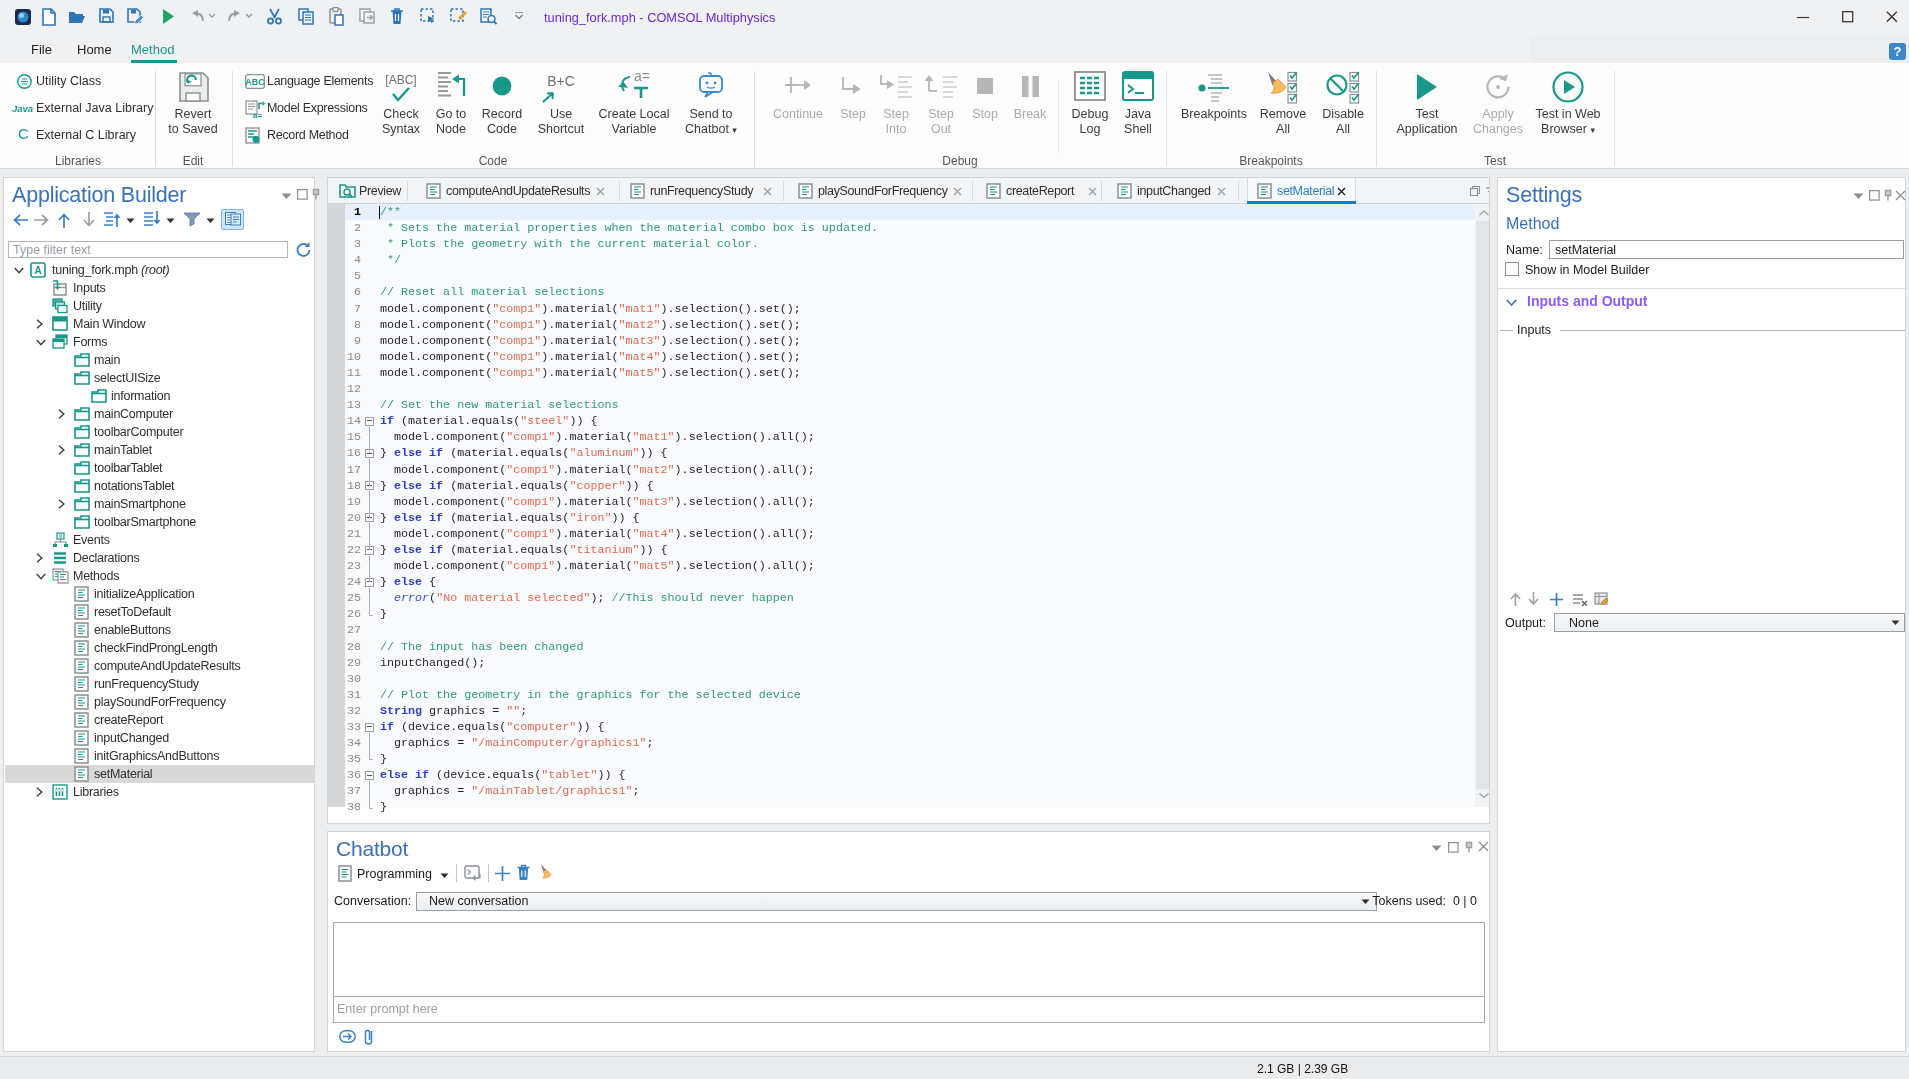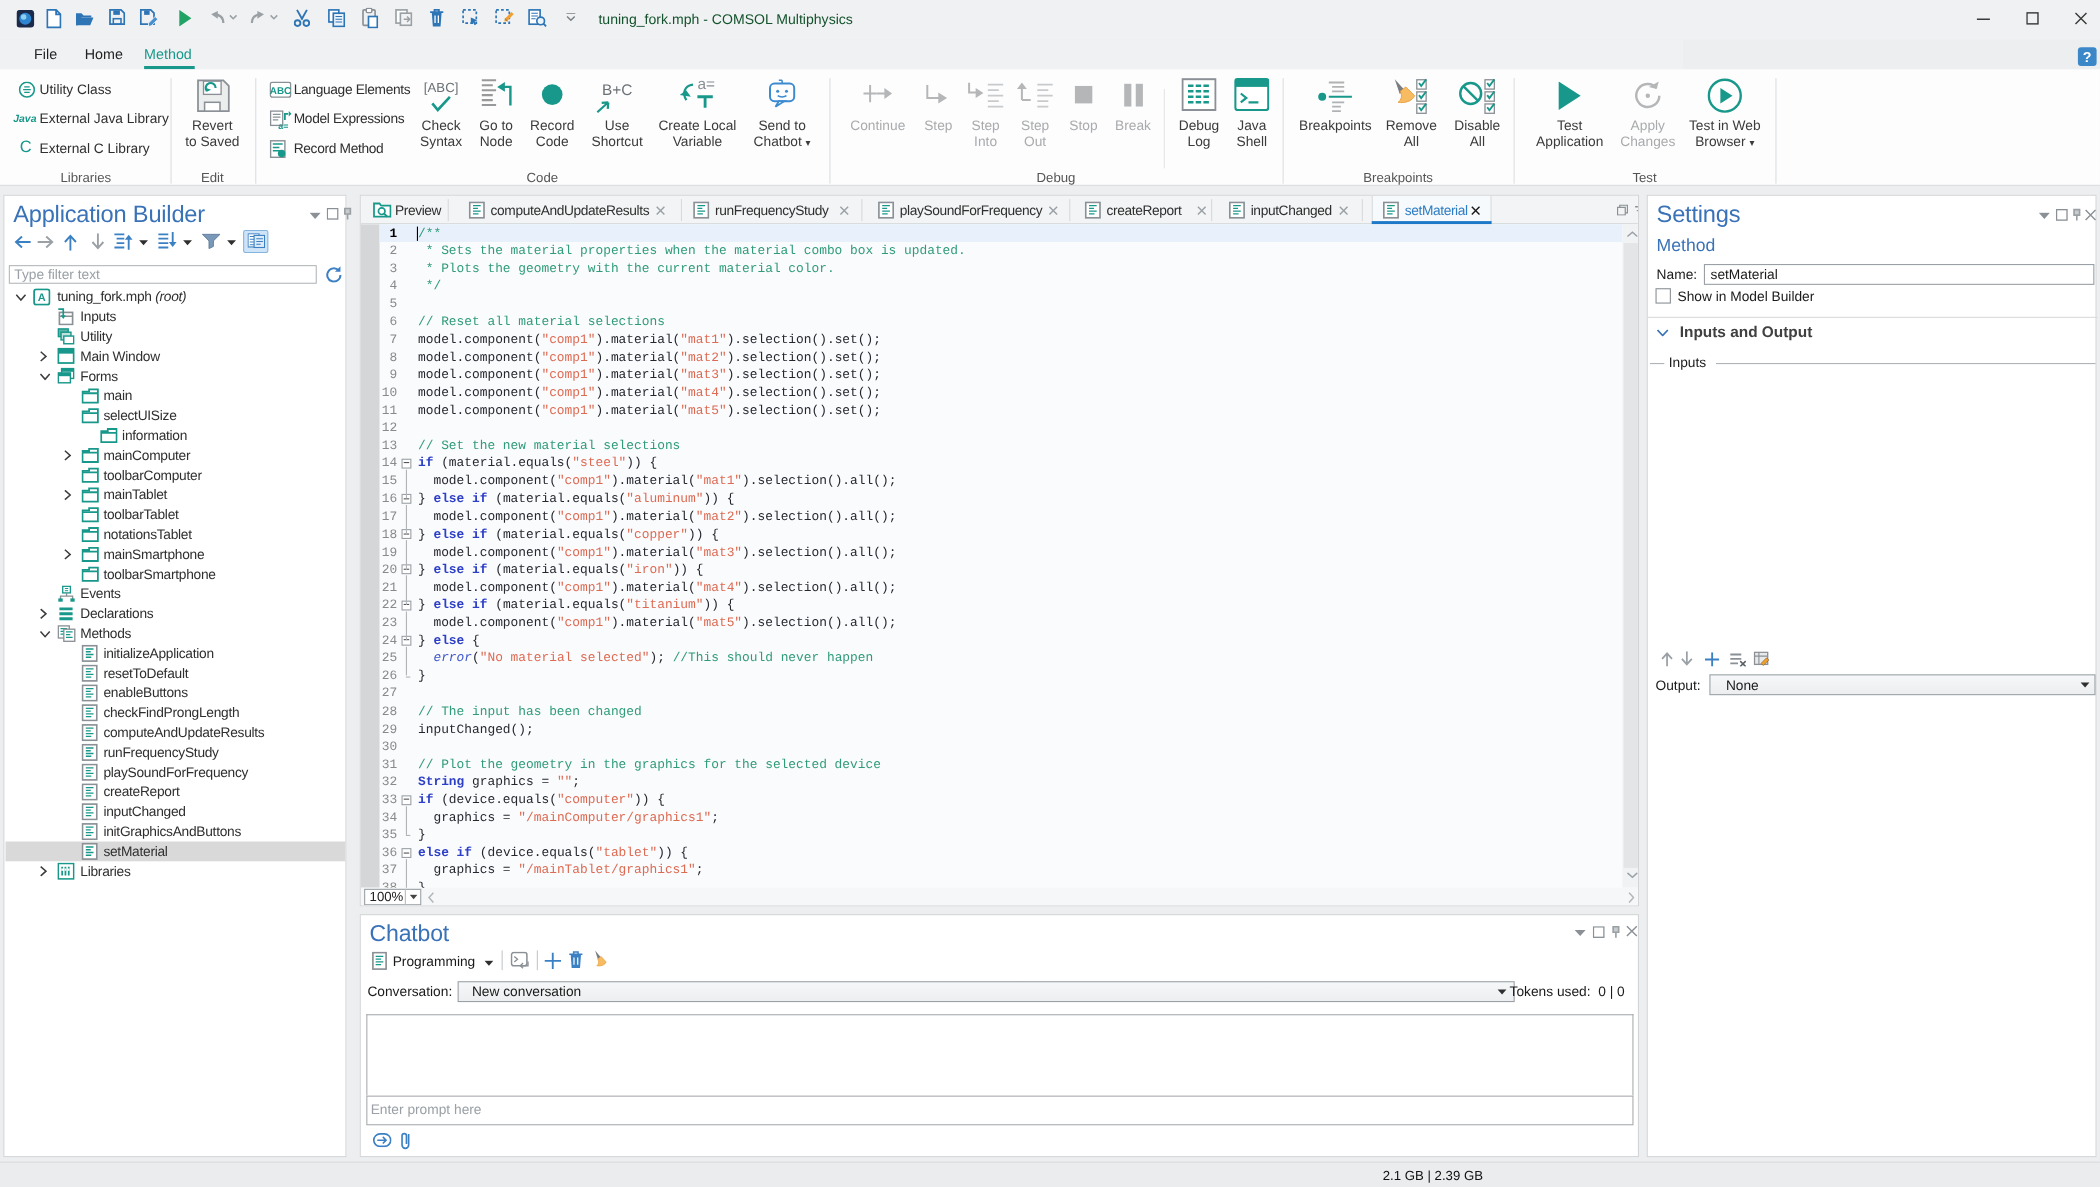--- a/index.html
+++ b/index.html
@@ -101,21 +101,21 @@
     </svg>
   <svg class="abs" style="left:480px;top:8px;" width="17" height="17" viewBox="0 0 17 17">
       <rect x="1" y="1" width="10" height="13" fill="#fff" stroke="#2e75b6" stroke-width="1.5"></rect>
       <path d="M3 4h6M3 6.5h6M3 9h4" stroke="#2e75b6" stroke-width="1"></path>
       <circle cx="11.5" cy="11" r="3.5" fill="#eaf4fb" stroke="#2e75b6" stroke-width="1.5"></circle>
       <path d="M14 13.5L16.5 16" stroke="#2e75b6" stroke-width="1.8"></path>
     </svg>
   <svg class="abs" style="left:514px;top:12px;" width="10" height="8">
       <path d="M1 0h8M1.5 3l3.5 3.5L8.5 3" fill="none" stroke="#7a8084" stroke-width="1.3"></path>
     </svg>
-  <div class="abs" style="left:544px;top:10px;font-size:12.8px;color:#14532d;">tuning_fork.mph - COMSOL Multiphysics</div>
+  <div class="abs" style="left:544px;top:10px;font-size:12.8px;color:#6d28d9;">tuning_fork.mph - COMSOL Multiphysics</div>
   <svg class="abs" style="left:1797px;top:16px;" width="13" height="3">
       <path d="M0 1.5h12" stroke="#3a3a3a" stroke-width="1.2"></path>
     </svg>
   <svg class="abs" style="left:1842px;top:11px;" width="12" height="12">
       <rect x="0.7" y="0.7" width="10" height="10" fill="none" stroke="#3a3a3a" stroke-width="1.3"></rect>
     </svg>
   <svg class="abs" style="left:1886px;top:11px;" width="12" height="12">
       <path d="M0.8 0.8l10 10M10.8 0.8l-10 10" stroke="#3a3a3a" stroke-width="1.3"></path>
     </svg>
 </div>
@@ -727,34 +727,20 @@
   <div class="abs" style="left:51px;top:28px;width:1.3px;height:13px;background:#000;"></div>
   <pre class="mono abs" style="left:52px;top:26px;font-size:11.7px;line-height:16.1px;color:#26262e;"><span style="color:#2f9b78;">/**</span><br><span style="color:#2f9b78;"> * Sets the material properties when the material combo box is updated.</span><br><span style="color:#2f9b78;"> * Plots the geometry with the current material color.</span><br><span style="color:#2f9b78;"> */</span><br><br><span style="color:#2f9b78;">// Reset all material selections</span><br>model.component(<span style="color:#dd6a52;">"comp1"</span>).material(<span style="color:#dd6a52;">"mat1"</span>).selection().set();<br>model.component(<span style="color:#dd6a52;">"comp1"</span>).material(<span style="color:#dd6a52;">"mat2"</span>).selection().set();<br>model.component(<span style="color:#dd6a52;">"comp1"</span>).material(<span style="color:#dd6a52;">"mat3"</span>).selection().set();<br>model.component(<span style="color:#dd6a52;">"comp1"</span>).material(<span style="color:#dd6a52;">"mat4"</span>).selection().set();<br>model.component(<span style="color:#dd6a52;">"comp1"</span>).material(<span style="color:#dd6a52;">"mat5"</span>).selection().set();<br><br><span style="color:#2f9b78;">// Set the new material selections</span><br><b style="color:#2d3fc7;">if</b> (material.equals(<span style="color:#dd6a52;">"steel"</span>)) {<br>  model.component(<span style="color:#dd6a52;">"comp1"</span>).material(<span style="color:#dd6a52;">"mat1"</span>).selection().all();<br>} <b style="color:#2d3fc7;">else</b> <b style="color:#2d3fc7;">if</b> (material.equals(<span style="color:#dd6a52;">"aluminum"</span>)) {<br>  model.component(<span style="color:#dd6a52;">"comp1"</span>).material(<span style="color:#dd6a52;">"mat2"</span>).selection().all();<br>} <b style="color:#2d3fc7;">else</b> <b style="color:#2d3fc7;">if</b> (material.equals(<span style="color:#dd6a52;">"copper"</span>)) {<br>  model.component(<span style="color:#dd6a52;">"comp1"</span>).material(<span style="color:#dd6a52;">"mat3"</span>).selection().all();<br>} <b style="color:#2d3fc7;">else</b> <b style="color:#2d3fc7;">if</b> (material.equals(<span style="color:#dd6a52;">"iron"</span>)) {<br>  model.component(<span style="color:#dd6a52;">"comp1"</span>).material(<span style="color:#dd6a52;">"mat4"</span>).selection().all();<br>} <b style="color:#2d3fc7;">else</b> <b style="color:#2d3fc7;">if</b> (material.equals(<span style="color:#dd6a52;">"titanium"</span>)) {<br>  model.component(<span style="color:#dd6a52;">"comp1"</span>).material(<span style="color:#dd6a52;">"mat5"</span>).selection().all();<br>} <b style="color:#2d3fc7;">else</b> {<br>  <i style="color:#3c55c8;">error</i>(<span style="color:#dd6a52;">"No material selected"</span>); <span style="color:#2f9b78;">//This should never happen</span><br>}<br><br><span style="color:#2f9b78;">// The input has been changed</span><br>inputChanged();<br><br><span style="color:#2f9b78;">// Plot the geometry in the graphics for the selected device</span><br><b style="color:#2d3fc7;">String</b> graphics = <span style="color:#dd6a52;">""</span>;<br><b style="color:#2d3fc7;">if</b> (device.equals(<span style="color:#dd6a52;">"computer"</span>)) {<br>  graphics = <span style="color:#dd6a52;">"/mainComputer/graphics1"</span>;<br>}<br><b style="color:#2d3fc7;">else</b> <b style="color:#2d3fc7;">if</b> (device.equals(<span style="color:#dd6a52;">"tablet"</span>)) {<br>  graphics = <span style="color:#dd6a52;">"/mainTablet/graphics1"</span>;<br>}</pre>
   <div class="abs" style="left:1147px;top:26px;width:17px;height:603px;background:#f1f2f3;"></div>
   <svg class="abs" style="left:1151px;top:32px;" width="10" height="6">
       <path d="M0.5 5l4.5-4 4.5 4" fill="none" stroke="#9aa0a5" stroke-width="1.3"></path>
     </svg>
   <div class="abs" style="left:1148px;top:43px;width:15px;height:568px;background:#e3e5e7;"></div>
   <svg class="abs" style="left:1151px;top:615px;" width="10" height="6">
       <path d="M0.5 0.5L5 4.5 9.5 0.5" fill="none" stroke="#9aa0a5" stroke-width="1.3"></path>
     </svg>
-  <div class="abs" style="left:0;top:629px;width:1161px;height:18px;background:#f6f7f8;">
-    <div class="abs" style="left:3px;top:1px;width:52px;height:15px;background:#fff;border:1px solid #9aa0a5;"></div>
-    <div class="abs" style="left:8px;top:1px;font-size:12px;color:#222;">100%</div>
-    <div class="abs" style="left:40px;top:1px;width:1px;height:15px;background:#b9bcbf;"></div>
-    <svg class="abs" style="left:44px;top:6px;" width="8" height="6">
-        <path d="M0.5 0.5l3.5 4 3.5-4z" fill="#444"></path>
-      </svg>
-    <svg class="abs" style="left:61px;top:4px;" width="6" height="10">
-        <path d="M5 0.5L1 5l4 4.5" fill="none" stroke="#b4b8bb" stroke-width="1.4"></path>
-      </svg>
-    <svg class="abs" style="left:1152px;top:4px;" width="6" height="10">
-        <path d="M1 0.5L5 5l-4 4.5" fill="none" stroke="#b4b8bb" stroke-width="1.4"></path>
-      </svg>
-  </div>
 </div>
 <div class="abs panel" id="chatpanel" style="left:327px;top:831px;width:1163px;height:221px;">
   <div class="ptitle" style="left:8px;top:5px;font-size:21px;">Chatbot</div>
   <svg class="abs" style="left:1103px;top:13px;" width="11" height="7">
       <path d="M0.5 0.5l5 5.5 5-5.5z" fill="#8a9095"></path>
     </svg>
   <svg class="abs" style="left:1120px;top:10px;" width="11" height="11">
       <rect x="0.6" y="0.6" width="9.5" height="9.5" fill="none" stroke="#8a9095" stroke-width="1.2"></rect>
     </svg>
   <svg class="abs" style="left:1137px;top:9px;" width="8" height="13">
@@ -825,21 +811,21 @@
     </svg>
   <div class="abs" style="left:8px;top:65px;color:#1a1a1a;">Name:</div>
   <div class="abs" style="left:51px;top:62px;width:355px;height:19px;background:#fff;border:1px solid #9aa0a5;"></div>
   <div class="abs" style="left:57px;top:65px;color:#1a1a1a;">setMaterial</div>
   <div class="abs" style="left:7px;top:84px;width:14px;height:14px;background:#fff;border:1px solid #8a9095;"></div>
   <div class="abs" style="left:27px;top:85px;color:#1a1a1a;">Show in Model Builder</div>
   <div class="abs" style="left:0;top:110px;width:409px;height:1px;background:#d9dbdd;"></div>
   <svg class="abs" style="left:8px;top:121px;" width="11" height="7">
       <path d="M0.8 1l4.7 5 4.7-5" fill="none" stroke="#3a72b8" stroke-width="1.6"></path>
     </svg>
-  <div class="abs" style="left:29px;top:115px;font-size:14px;font-weight:bold;color:#404040;">Inputs and Output</div>
+  <div class="abs" style="left:29px;top:115px;font-size:14px;font-weight:bold;color:#8b5cf6;">Inputs and Output</div>
   <div class="abs" style="left:2px;top:152px;width:13px;height:1px;background:#b0b4b7;"></div>
   <div class="abs" style="left:19px;top:145px;color:#1a1a1a;">Inputs</div>
   <div class="abs" style="left:62px;top:152px;width:345px;height:1px;background:#b0b4b7;"></div>
   <svg class="abs" style="left:12px;top:414px;" width="11" height="14">
       <path d="M5.5 14V3M1 7l4.5-5L10 7" fill="none" stroke="#9aa0a5" stroke-width="1.6"></path>
     </svg>
   <svg class="abs" style="left:30px;top:414px;" width="11" height="14">
       <path d="M5.5 0v11M1 7l4.5 5L10 7" fill="none" stroke="#9aa0a5" stroke-width="1.6"></path>
     </svg>
   <svg class="abs" style="left:52px;top:415px;" width="13" height="13">

